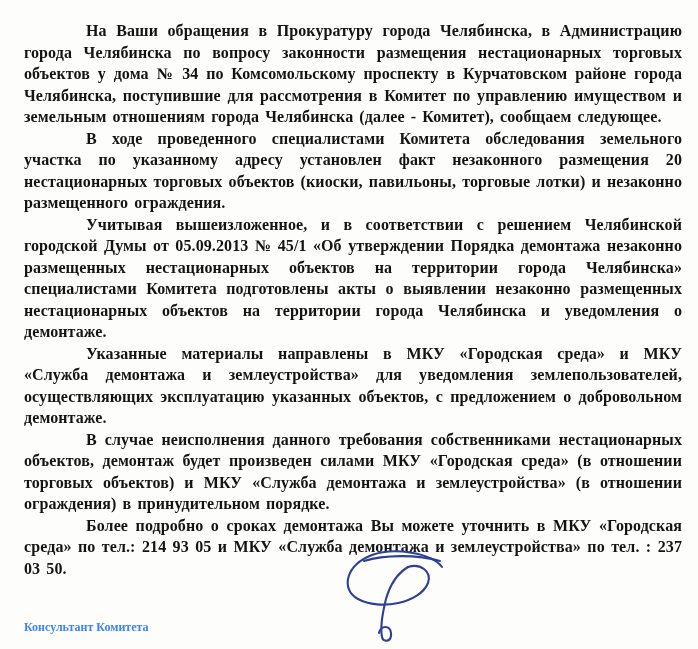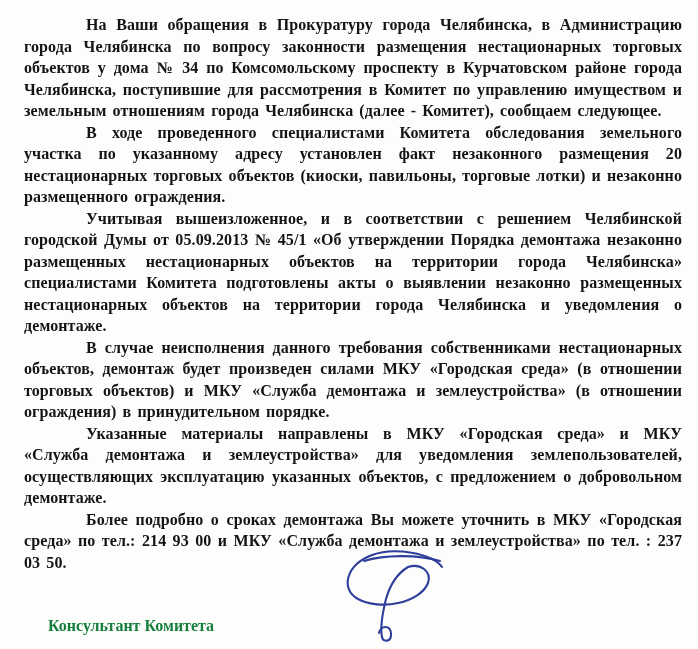--- a/index.html
+++ b/index.html
@@ -10,21 +10,21 @@
     width: 698px;
     height: 649px;
     background: #fdfdfb;
     overflow: hidden;
     font-family: "Liberation Serif", "DejaVu Serif", serif;
   }
   .page {
     box-sizing: border-box;
     width: 698px;
     height: 649px;
-    padding: 14px 16px 10px 24px;
+    padding: 20px 16px 10px 24px;
     position: relative;
     color: #141414;
   }
   .para {
     margin: 0;
     font-size: 16px;
     line-height: 21.5px;
     font-weight: bold;
     text-align: justify;
     text-indent: 62px;
@@ -34,25 +34,24 @@
   .footer-row {
     position: absolute;
     left: 24px;
     right: 20px;
     bottom: 14px;
     display: flex;
     justify-content: space-between;
     align-items: flex-end;
   }
   .footer-label {
-    font-size: 16px;
+    font-size: 12px;
     font-weight: bold;
-    color: #15803d;
+    color: #3b82f6;
     white-space: nowrap;
-    margin-left: 24px;
   }
   .signature-wrap {
     position: absolute;
     left: 300px;
     bottom: -10px;
     width: 140px;
     height: 100px;
     pointer-events: none;
   }
   .signature-wrap svg {
@@ -61,23 +60,23 @@
   }
 </style>
 </head>
 <body>
 
 <div class="page">
 
   <p class="para">На Ваши обращения в Прокуратуру города Челябинска, в Администрацию города Челябинска по вопросу законности размещения нестационарных торговых объектов у дома № 34 по Комсомольскому проспекту в Курчатовском районе города Челябинска, поступившие для рассмотрения в Комитет по управлению имуществом и земельным отношениям города Челябинска (далее - Комитет), сообщаем следующее.</p>
   <p class="para">В ходе проведенного специалистами Комитета обследования земельного участка по указанному адресу установлен факт незаконного размещения 20 нестационарных торговых объектов (киоски, павильоны, торговые лотки) и незаконно размещенного ограждения.</p>
   <p class="para">Учитывая вышеизложенное, и в соответствии с решением Челябинской городской Думы от 05.09.2013 № 45/1 «Об утверждении Порядка демонтажа незаконно размещенных нестационарных объектов на территории города Челябинска» специалистами Комитета подготовлены акты о выявлении незаконно размещенных нестационарных объектов на территории города Челябинска и уведомления о демонтаже.</p>
+  <p class="para">Указанные материалы направлены в МКУ «Городская среда» и МКУ «Служба демонтажа и землеустройства» для уведомления землепользователей, осуществляющих эксплуатацию указанных объектов, с предложением о добровольном демонтаже.</p>
   <p class="para">В случае неисполнения данного требования собственниками нестационарных объектов, демонтаж будет произведен силами МКУ «Городская среда» (в отношении торговых объектов) и МКУ «Служба демонтажа и землеустройства» (в отношении ограждения) в принудительном порядке.</p>
-  <p class="para">Указанные материалы направлены в МКУ «Городская среда» и МКУ «Служба демонтажа и землеустройства» для уведомления землепользователей, осуществляющих эксплуатацию указанных объектов, с предложением о добровольном демонтаже.</p>
-  <p class="para">Более подробно о сроках демонтажа Вы можете уточнить в МКУ «Городская среда» по тел.: 214 93 00 и МКУ «Служба демонтажа и землеустройства» по тел. : 237 03 50.</p>
+  <p class="para">Более подробно о сроках демонтажа Вы можете уточнить в МКУ «Городская среда» по тел.: 214 93 05 и МКУ «Служба демонтажа и землеустройства» по тел. : 237 03 50.</p>
 
   <div class="footer-row">
     <span class="footer-label">Консультант Комитета</span>
 
     <span class="signature-wrap">
       <svg viewBox="0 0 140 100" xmlns="http://www.w3.org/2000/svg">
         <g fill="none" stroke-width="2.1" stroke-linecap="round" stroke-linejoin="round" stroke="#2e3f9b">
           <path d="M118,22 C108,8 70,2 48,10 C22,20 16,44 34,54 C56,66 96,58 104,38 C108,26 96,18 84,22"></path>
           <path d="M84,22 C74,28 66,40 62,54 C58,70 56,82 58,92"></path>
           <path d="M58,92 C59,98 68,97 67,88 C66,80 57,80 55,88"></path>

